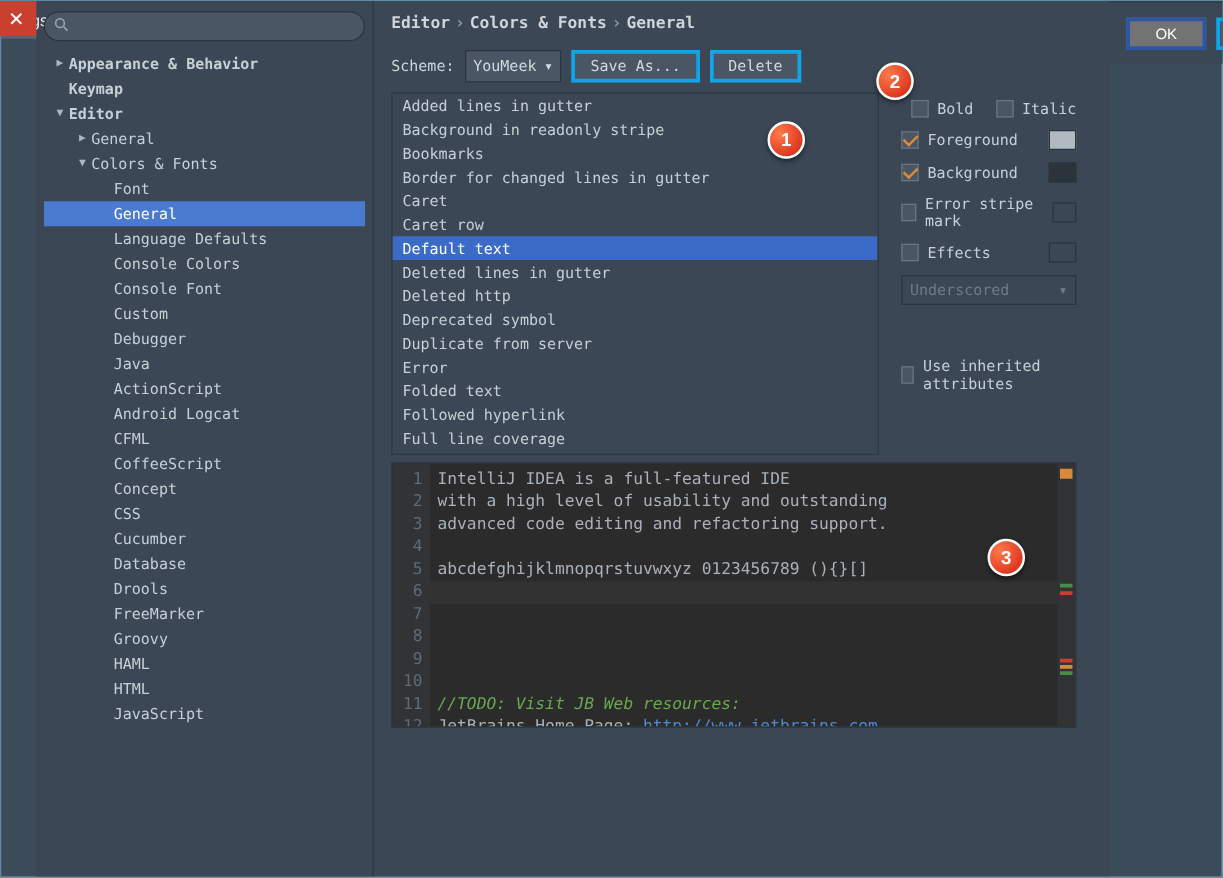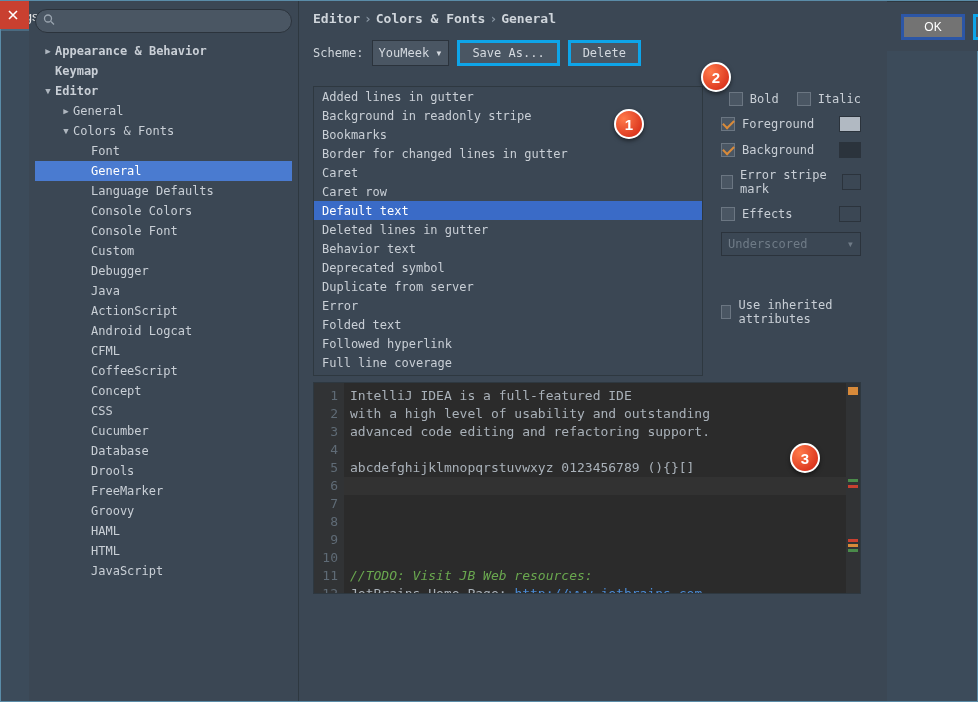--- a/index.html
+++ b/index.html
@@ -23,21 +23,21 @@
 .tree-item .label { flex: 1; }
 .tree-item.selected { background: #4a7bd0; color: #fff; }
 .ind0 { padding-left: 6px; font-weight: bold; }
 .ind1 { padding-left: 24px; }
 .ind2 { padding-left: 42px; }
 
 .main { flex: 1; display: flex; flex-direction: column; padding: 10px 26px 0 14px; color: #c9cfd6; min-width: 0; font-family: "Consolas","DejaVu Sans Mono",monospace; }
 .breadcrumb { font-weight: bold; color: #cfd5db; margin-bottom: 14px; font-size: 13px; }
 .breadcrumb .sep { color: #8a97a4; margin: 0 4px; }
 
-.scheme-row { display: flex; align-items: center; gap: 8px; margin-bottom: 20px; }
+.scheme-row { display: flex; align-items: center; gap: 8px; margin-bottom: 8px; }
 .scheme-label { color: #cfd5db; }
 .select { height: 26px; background: #4a5663; border: 1px solid #2b333c; color: #d4d9df; display: flex; align-items: center; padding: 0 6px; gap: 6px; cursor: pointer; }
 .btn { height: 26px; background: #4a5663; border: 3px solid #0ea5e9; color: #d4d9df; padding: 0 12px; cursor: pointer; display: flex; align-items: center; }
 .btn.disabled { color: #7e8a96; cursor: default; }
 
 .mid { display: flex; gap: 18px; height: 290px; }
 .items-list { width: 390px; background: #3b4754; border: 1px solid #2e3840; overflow-y: auto; position: relative; }
 .items-list .row { height: 19px; padding: 0 8px; display: flex; align-items: center; color: #c9cfd6; cursor: pointer; }
 .items-list .row.selected { background: #3a6bc7; color: #fff; }
 
@@ -231,21 +231,21 @@
         <div class="items-list" id="items">
           <div class="callout" style="left:300px; top:22px;">1</div>
         <div class="row">Added lines in gutter</div>
             <div class="row">Background in readonly stripe</div>
             <div class="row">Bookmarks</div>
             <div class="row">Border for changed lines in gutter</div>
             <div class="row">Caret</div>
             <div class="row">Caret row</div>
             <div class="row selected">Default text</div>
             <div class="row">Deleted lines in gutter</div>
-            <div class="row">Behavior text</div>
+            <div class="row">Deleted http</div>
             <div class="row">Deprecated symbol</div>
             <div class="row">Duplicate from server</div>
             <div class="row">Error</div>
             <div class="row">Folded text</div>
             <div class="row">Followed hyperlink</div>
             <div class="row">Full line coverage</div>
           </div>
 
         <div class="attrs">
           <div class="callout" style="right:130px; top:-24px;">2</div>

